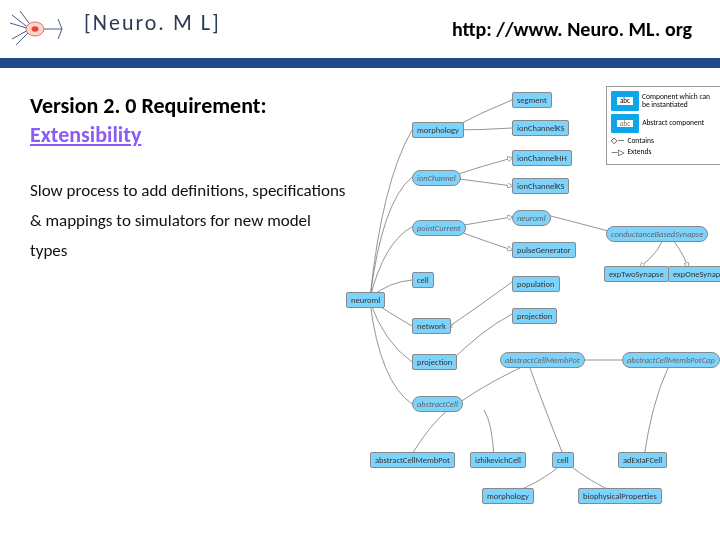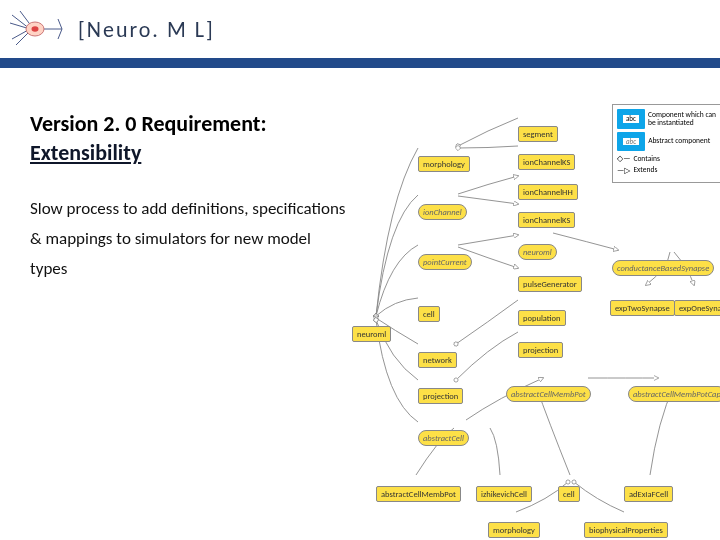--- a/index.html
+++ b/index.html
@@ -1,30 +1,30 @@
 <!DOCTYPE html>
 <html><head>
 <meta charset="utf-8">
 <style>
   * { box-sizing: border-box; margin: 0; padding: 0; }
   body { width: 720px; height: 540px; font-family: Calibri, Arial, sans-serif; background: #fff; overflow: hidden; position: relative; }
   .header { width: 100%; height: 62px; background: #fff; display: flex; align-items: center; justify-content: space-between; padding: 0 28px 0 8px; border-bottom: 4px solid #224a8a; }
-  .logo { display: flex; align-items: center; gap: 14px; }
+  .logo { display: flex; align-items: flex-start; gap: 20px; }
   .logo-neuron { width: 56px; height: 40px; position: relative; }
   .logo-text { font-size: 22px; font-weight: 500; letter-spacing: 2px; color: #2b3a55; }
   .header-url { font-size: 20px; font-weight: 700; color: #000; }
   .bar { width: 100%; height: 6px; background: #224a8a; }
-  .content { display: flex; padding: 42px 12px 0 30px; gap: 6px; }
+  .content { display: flex; padding: 24px 12px 0 30px; }
   .left { width: 320px; flex-shrink: 0; }
   .title { font-size: 22px; font-weight: 700; color: #000; margin-bottom: 2px; }
-  .subtitle { font-size: 22px; font-weight: 700; color: #0f172a; text-decoration: underline; margin-bottom: 28px; }
+  .subtitle { font-size: 22px; font-weight: 700; color: #8b5cf6; text-decoration: underline; margin-bottom: 28px; }
   .para { font-size: 17px; line-height: 1.75; color: #111; margin-bottom: 22px; }
   .right { flex: 1; position: relative; min-width: 0; }
   .diagram { position: absolute; top: -10px; left: -8px; width: 380px; height: 440px; }
-  .node { position: absolute; border: 1px solid #888; background: #fde047; font-size: 8.5px; padding: 2px 4px; border-radius: 2px; color: #333; white-space: nowrap; margin-top: 16px; }
+  .node { position: absolute; border: 1px solid #888; background: #7dd3fc; font-size: 8.5px; padding: 2px 4px; border-radius: 2px; color: #333; white-space: nowrap; }
   .node.abs { font-style: italic; color: #666; border-radius: 8px; }
   .legend { position: absolute; top: 4px; right: 0; width: 116px; border: 1px solid #999; padding: 4px 4px; font-size: 7.5px; background: #fff; }
   .legend-row { display: flex; align-items: center; gap: 3px; margin-bottom: 3px; line-height: 1.1; }
   .leg-box { border: 6px solid #0ea5e9; padding: 0 3px; font-size: 7px; border-radius: 1px; }
   .leg-text { flex: 1; }
   svg.lines { position: absolute; top: 0; left: 0; width: 100%; height: 100%; pointer-events: none; }
 </style>
 </head>
 <body>
 
@@ -41,20 +41,21 @@
           <line x1="34" y1="20" x2="54" y2="20"></line>
           <line x1="50" y1="10" x2="54" y2="20"></line>
             <line x1="50" y1="30" x2="54" y2="20"></line>
         </g>
         <ellipse cx="27" cy="20" rx="9" ry="7" fill="#ffd3c5" stroke="#c77"></ellipse>
         <ellipse cx="27" cy="20" rx="3.5" ry="2.8" fill="#d44"></ellipse>
       </svg>
     </div>
     <span class="logo-text">[Neuro. M L]</span>
   </div>
+  <div class="header-url">http: //www. Neuro. ML. org</div>
 </div>
 <div class="bar"></div>
 
 <div class="content">
   <div class="left">
     <div class="title">Version 2. 0 Requirement:</div>
     <div class="subtitle">Extensibility</div>
     <p class="para">Slow process to add definitions, specifications &amp; mappings to simulators for new model types</p>
   </div>
 

